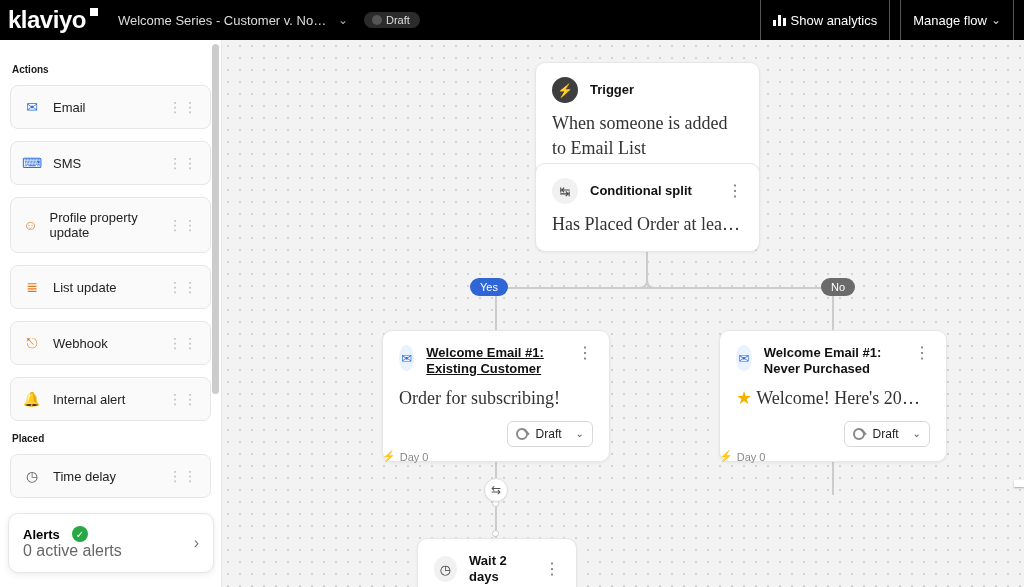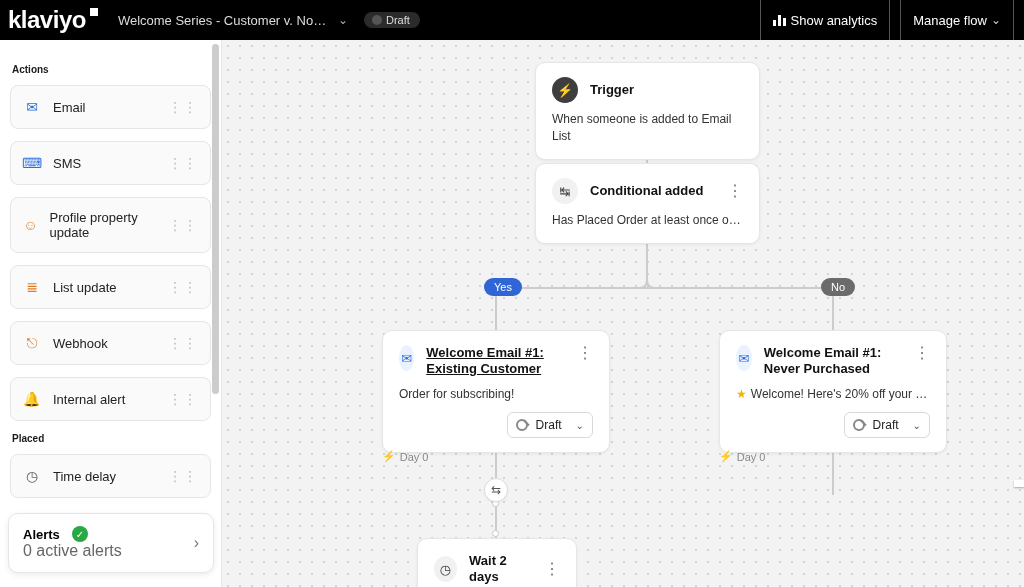--- a/index.html
+++ b/index.html
@@ -53,21 +53,21 @@
 
   .node { position: absolute; background: #fff; border: 1px solid #e6e6e6; border-radius: 10px; box-shadow: 0 1px 3px rgba(0,0,0,.06); padding: 14px 16px; }
   .node .hdr { display: flex; align-items: center; gap: 12px; margin-bottom: 8px; }
   .node .hic { width: 26px; height: 26px; border-radius: 50%; display: flex; align-items: center; justify-content: center; font-size: 13px; }
   .bg-dark { background: #3e3e3e; color: #fff; }
   .bg-light { background: #f1f1f1; color: #444; }
   .bg-mail { background: #eaf1ff; color: #2d6fdd; border-radius: 6px; }
   .bg-clock { background: #f1f1f1; color: #444; }
   .node .nt { font-weight: 700; font-size: 13px; color: #111; line-height: 1.25; }
   .node .dots { margin-left: auto; color: #777; font-size: 16px; cursor: pointer; line-height: 1; }
-  .node .body { font-size: 12px; color: #333; line-height: 1.4; }
+  .node .body { font-size: 18px; color: #333; line-height: 1.4; font-family: Liberation Serif, serif; }
   .node .body.ell { white-space: nowrap; overflow: hidden; text-overflow: ellipsis; }
 
   .status-sel { border: 1px solid #d9d9d9; border-radius: 6px; padding: 5px 8px; display: inline-flex; align-items: center; gap: 8px; font-size: 12px; color: #222; cursor: pointer; }
   .status-sel .sd { width: 12px; height: 12px; border: 2px solid #888; border-radius: 50%; position: relative; }
   .status-sel .sd::after { content: ""; position: absolute; width: 7px; height: 2px; background: #888; top: 1px; left: 5px; transform: rotate(45deg); }
   .status-sel .cv { font-size: 10px; color: #555; margin-left: 6px; }
 
   .pill { position: absolute; border-radius: 12px; font-size: 11px; color: #fff; padding: 3px 10px; }
   .pill-yes { background: #3065d6; }
   .pill-no { background: #6b6b6b; }
@@ -203,27 +203,27 @@
     <div class="hdr">
       <span class="hic bg-dark">⚡</span>
       <span class="nt">Trigger</span>
     </div>
     <div class="body">When someone is added to Email List</div>
   </div>
 
   <div id="n-split" class="node">
     <div class="hdr">
       <span class="hic bg-light">↹</span>
-      <span class="nt">Conditional added</span>
+      <span class="nt">Conditional split</span>
       <span class="dots">⋮</span>
     </div>
     <div class="body ell">Has Placed Order at least once over all ti…</div>
   </div>
 
-  <div class="pill pill-yes" style="left:262px; top:238px;">Yes</div>
+  <div class="pill pill-yes" style="left:248px; top:238px;">Yes</div>
   <div class="pill pill-no" style="left:599px; top:238px;text-align:right;">No</div>
 
   <div id="n-yes" class="node">
     <div class="hdr" style="align-items:flex-start;">
       <span class="hic bg-mail">✉</span>
       <span class="nt" style="max-width:150px;text-decoration:underline;">Welcome Email #1: Existing Customer</span>
       <span class="dots">⋮</span>
     </div>
     <div class="body">Order for subscribing!</div>
     <div class="footer-row">

